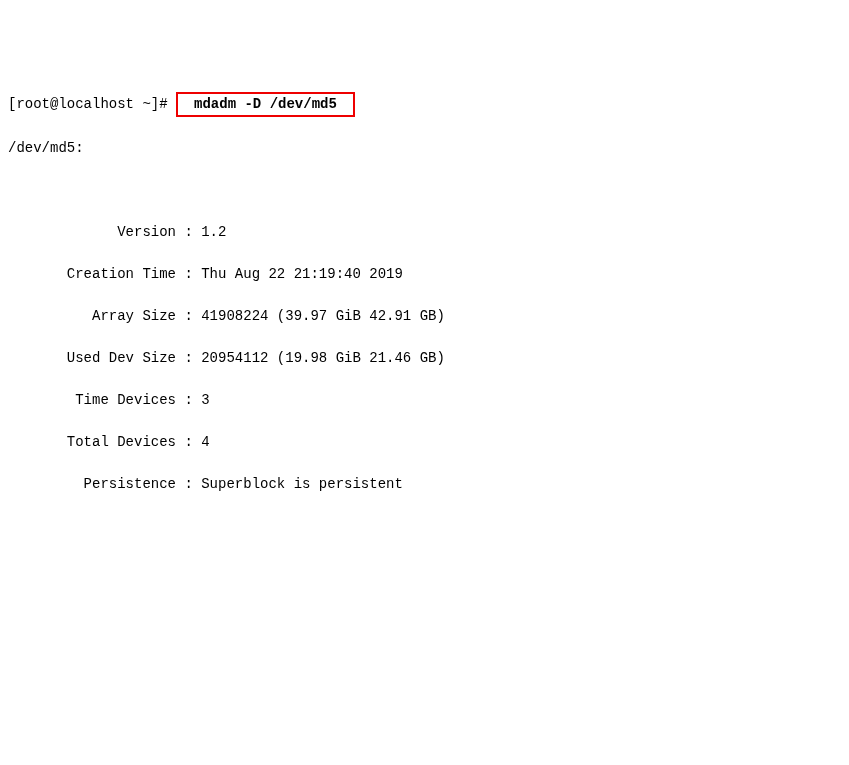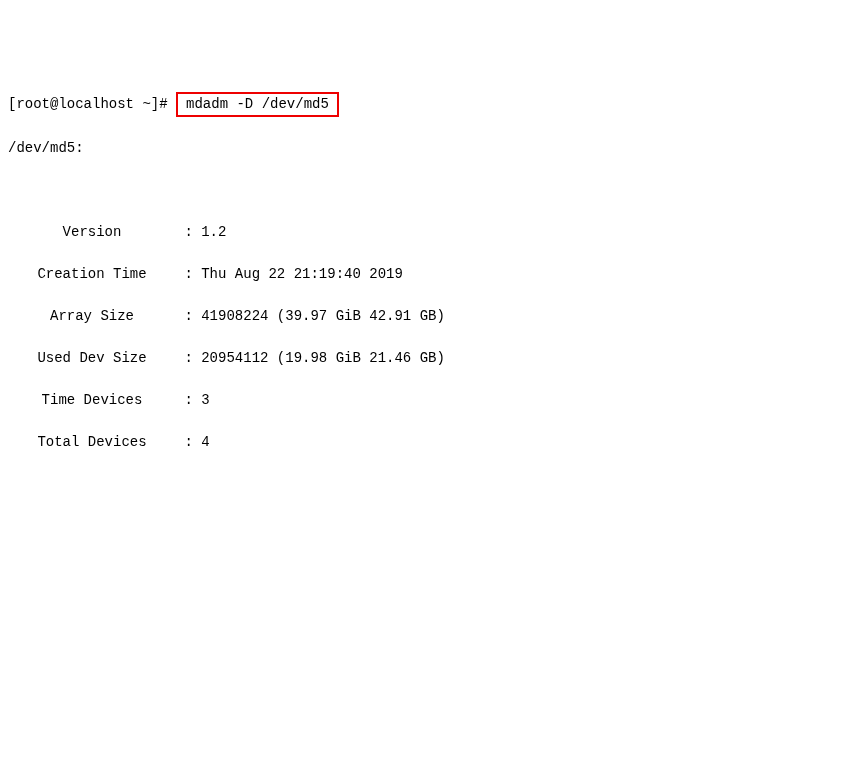--- a/index.html
+++ b/index.html
@@ -10,45 +10,47 @@
       line-height: 1.5;
       color: #000;
       background: #fff;
       white-space: pre;
       width: 849px;
       box-sizing: border-box;
       position: relative;
     }
     .boxed {
       border: 2px solid #e00;
-      padding: 0 8px;
+      padding: 0 16px;
       display: inline-block;
+      font-weight: bold;
     }
     .line { white-space: pre; }
     .kvline { display: block; }
-    .kv-label { display: inline-block; width: 168px; text-align: center; }
+    .kv-label { display: inline-block; width: 168px; text-align: right; }
     .kv-sep { display: inline; }
     .kv-value { display: inline; }
     .blank { height: 21px; }
   </style>
 </head>
 <body>
 
 
 
 <div class="line"><span>[root@localhost ~]# </span><span class="boxed">mdadm -D /dev/md5</span></div>
 <div class="line">/dev/md5:</div>
 
 <div>
 <div class="kvline"><span class="kv-label">Version</span><span class="kv-sep"> : </span><span class="kv-value">1.2</span></div>
 <div class="kvline"><span class="kv-label">Creation Time</span><span class="kv-sep"> : </span><span class="kv-value">Thu Aug 22 21:19:40 2019</span></div>
 <div class="kvline"><span class="kv-label">Array Size</span><span class="kv-sep"> : </span><span class="kv-value">41908224 (39.97 GiB 42.91 GB)</span></div>
 <div class="kvline"><span class="kv-label">Used Dev Size</span><span class="kv-sep"> : </span><span class="kv-value">20954112 (19.98 GiB 21.46 GB)</span></div>
 <div class="kvline"><span class="kv-label">Time Devices</span><span class="kv-sep"> : </span><span class="kv-value">3</span></div>
 <div class="kvline"><span class="kv-label">Total Devices</span><span class="kv-sep"> : </span><span class="kv-value">4</span></div>
+<div class="kvline"><span class="kv-label">Persistence</span><span class="kv-sep"> : </span><span class="kv-value">Superblock is persistent</span></div>
 </div>
 
 <div class="blank"></div>
 
 <div>
 
 
 
 
 </div>

